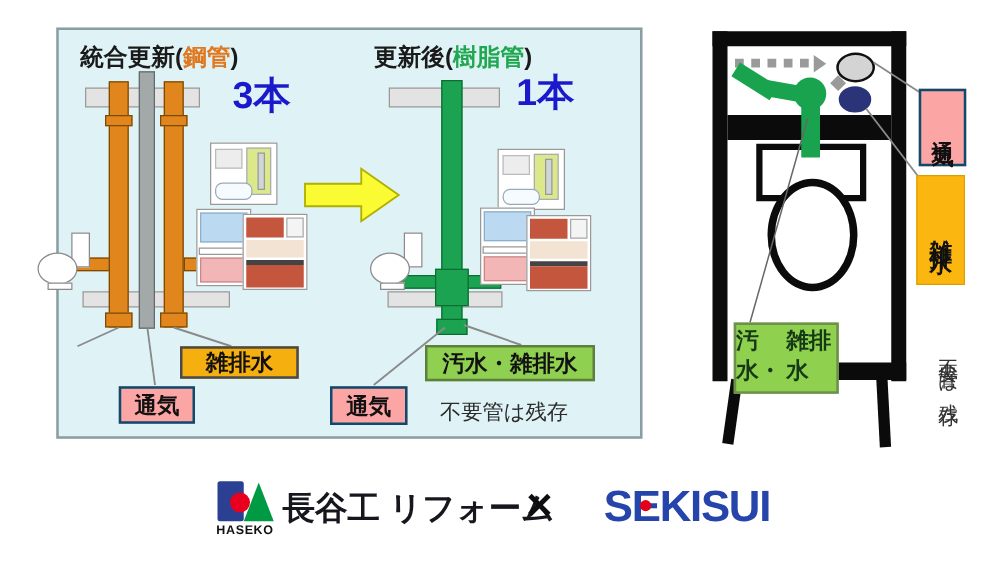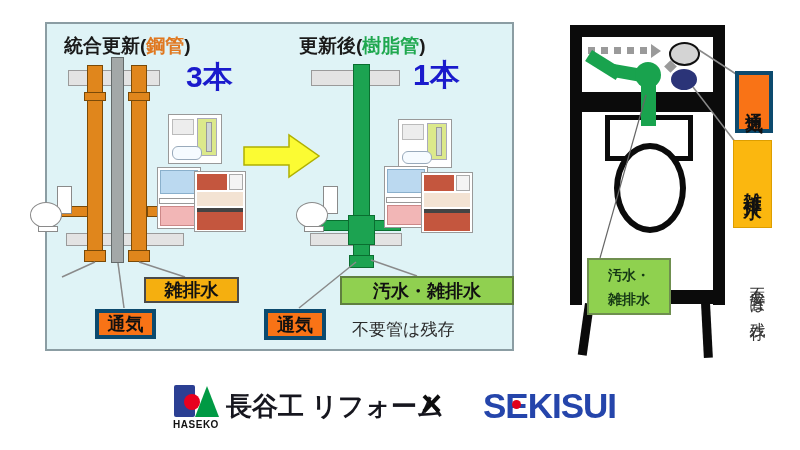--- a/index.html
+++ b/index.html
@@ -18,37 +18,37 @@
   .pipe{border:1px solid;}
   .steel{background:#E0861C;border-color:#7A4A08;}
   .grayp{background:#A3A8A8;border-color:#646a6a;}
   .resin{background:#1CA351;border-color:#0A6E30;}
 
   .toilet .part{position:absolute;background:#fff;border:1.5px solid #8a8a8a;box-sizing:border-box;}
   .fixture{border:1px solid #999;background:#fff;}
   .fixture .fp{position:absolute;box-sizing:border-box;}
 
   .box-amber{background:#F5AF0F;border:2px solid #4A4A4A;}
-  .box-gray{background:#f97316;border:4px solid #0c4a6e;}
+  .box-gray{background:#fca5a5;border:2px solid #0c4a6e;}
   .box-green{background:#90D050;border:2px solid #5F7F3F;}
   .lbl{display:flex;align-items:center;justify-content:center;font-weight:bold;font-size:18px;color:#111;}
   .note-text{font-size:17px;color:#2b2b2b;white-space:nowrap;}
 
   
   .frame{background:#fff;border:12px solid #0B0B0B;border-bottom:none;}
   .blackfill{background:#0B0B0B;}
   .dash{width:7px;height:7px;background:#9A9A9A;}
   .dash-arrow{width:0;height:0;border-top:7px solid transparent;border-bottom:7px solid transparent;border-left:10px solid #9A9A9A;}
   .diamond{width:9px;height:9px;background:#9A9A9A;transform:rotate(45deg);}
   .circle{border-radius:50%;}
   .greenfill{background:#19A34E;}
   .tank{background:#fff;border:5px solid #0B0B0B;}
   .bowl{background:#fff;border:6px solid #0B0B0B;border-radius:50%;}
   .integration{font-size:18px;font-weight:bold;color:#EE0000;white-space:nowrap;}
-  .plan-green-box{background:#8FD14F;border:2px solid #6F8F4F;display:flex;flex-direction:column;align-items:center;justify-content:center;font-weight:bold;font-size:14px;color:#153815;line-height:24px;}
+  .plan-green-box{background:#8FD14F;border:2px solid #6F8F4F;display:flex;flex-direction:row;align-items:flex-start;justify-content:center;font-weight:bold;font-size:18px;color:#153815;line-height:24px;}
   .vbox{display:flex;align-items:center;justify-content:center;}
   .v{writing-mode:vertical-rl;text-orientation:upright;}
   .vent-v{font-size:18px;font-weight:bold;color:#111;letter-spacing:4px;}
   .gray-v{font-size:18px;font-weight:bold;color:#111;letter-spacing:5px;}
   .plan-note{font-size:16px;color:#333;letter-spacing:4px;}
   .orange-flat{background:#FBB70F;border:1px solid #DD9E00;}
 
   
   .haseko-sq{background:#2B3F93;border-radius:2px;}
   .haseko-tri{width:0;height:0;border-left:12px solid transparent;border-right:12px solid transparent;border-bottom:31px solid #009A44;}
@@ -186,21 +186,21 @@
     <line x1="356" y1="262" x2="299" y2="308" stroke="#8A8A8A" stroke-width="1.5"></line>
     <line x1="371" y1="260" x2="417" y2="276" stroke="#8A8A8A" stroke-width="1.5"></line>
     <line x1="699" y1="50" x2="736" y2="74" stroke="#8A8A8A" stroke-width="1.5"></line>
     <line x1="693" y1="87" x2="736" y2="143" stroke="#8A8A8A" stroke-width="1.5"></line>
     <line x1="646" y1="95" x2="600" y2="258" stroke="#666" stroke-width="1.2"></line>
   </svg>
 
   <div class="abs lbl box-amber" style="left:144px;top:277px;width:95px;height:26px;">雑排水</div>
   <div class="abs lbl box-gray" style="left:95px;top:309px;width:61px;height:30px;">通気</div>
 
-  <div class="abs lbl box-green" style="left:340px;top:276px;width:174px;height:29px;">汚水・雑排水</div>
+  <div class="abs lbl box-green" style="left:340px;top:276px;width:136px;height:29px;">汚水・雑排水</div>
   <div class="abs lbl box-gray" style="left:264px;top:309px;width:62px;height:31px;">通気</div>
   <div class="abs note-text" style="left:352px;top:318px;">不要管は残存</div>
 
   <div class="abs plan-green-box" style="left:587px;top:258px;width:84px;height:57px;">
     <span>汚水・</span>
     <span>雑排水</span>
   </div>
   <div class="abs vbox box-gray" style="left:735px;top:71px;width:38px;height:62px;">
     <span class="v vent-v">通気</span>
   </div>

